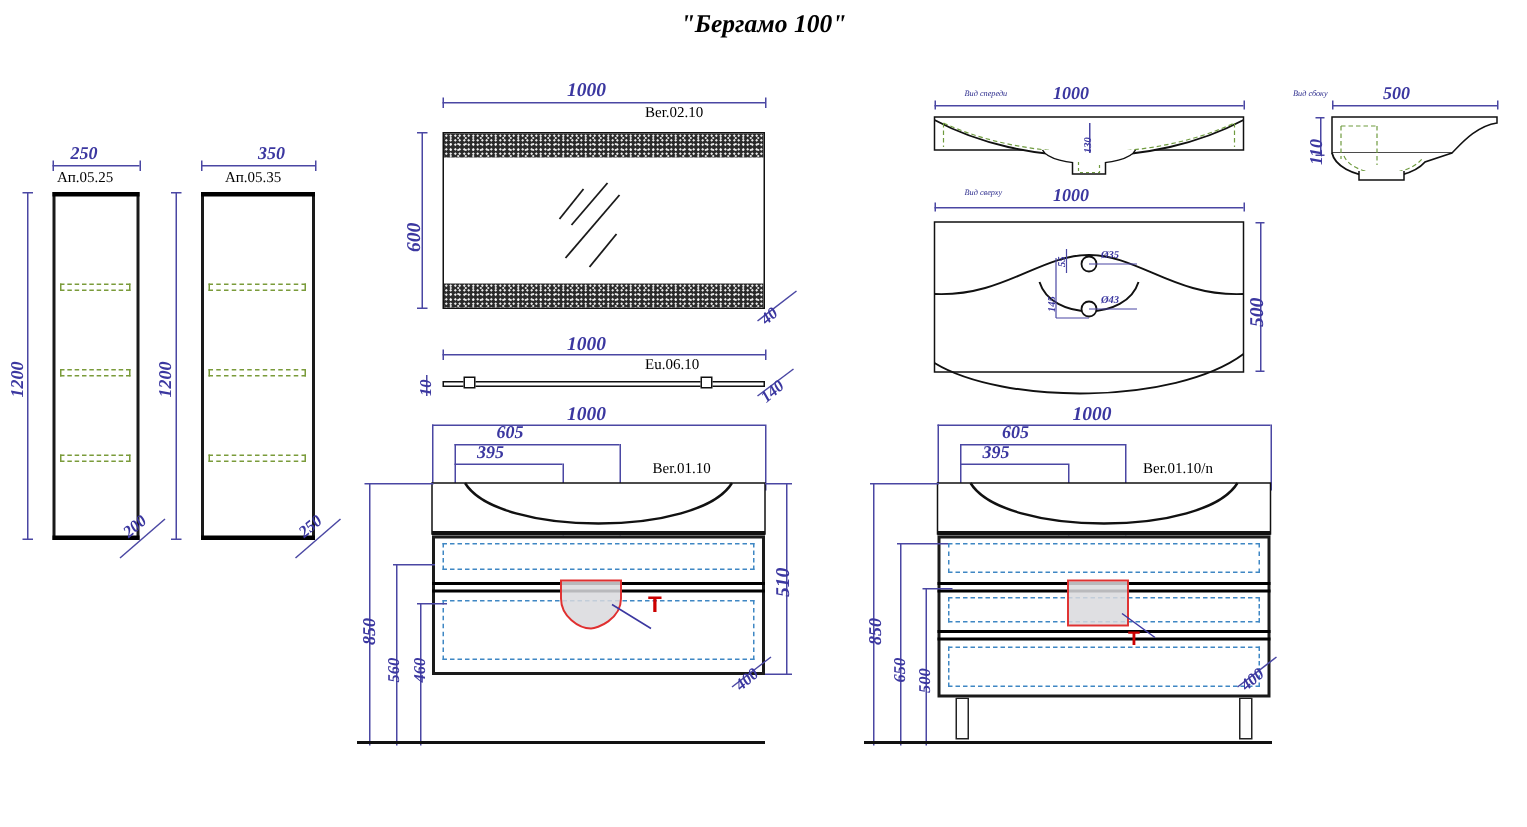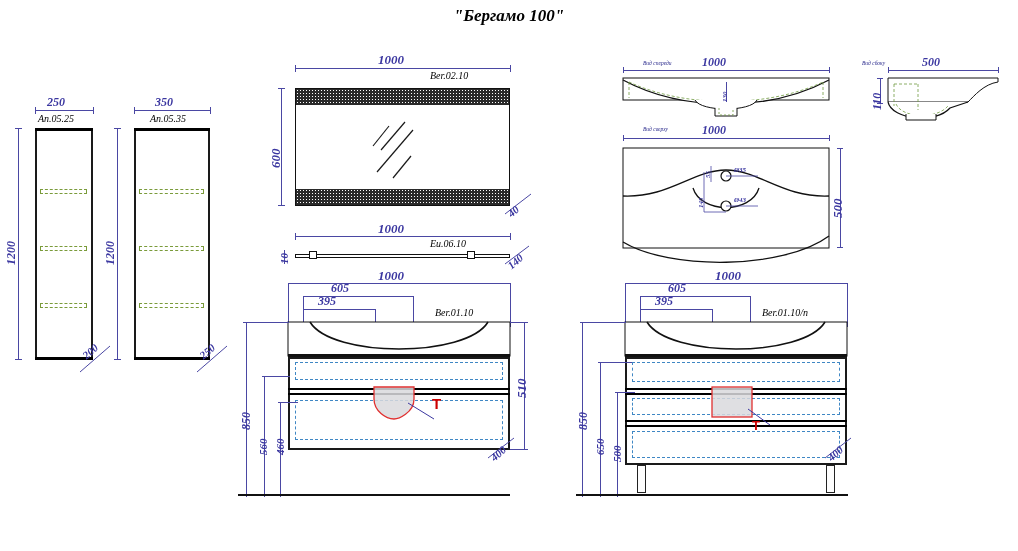--- a/index.html
+++ b/index.html
@@ -7,21 +7,21 @@
        font-family:"Liberation Sans","DejaVu Sans",sans-serif;}
   .stage{position:absolute;left:0;top:0;width:1018px;height:551px;}
 
   
   .abs{position:absolute;}
   .blk{position:absolute;background:#000;}
   .dimv{position:absolute;background:#4a47a3;width:1px;}
   .dimh{position:absolute;background:#4a47a3;height:1px;}
   .dimtxt{position:absolute;color:#3b37a0;font-style:italic;font-weight:bold;
           font-family:"Liberation Serif","DejaVu Serif",serif;white-space:nowrap;}
-  .lbl{position:absolute;color:#000;font-style:italic;white-space:nowrap;
+  .lbl{position:absolute;color:#000;white-space:nowrap;
        font-family:"Liberation Serif","DejaVu Serif",serif;}
   .vlbl{position:absolute;color:#3b37a0;font-style:italic;white-space:nowrap;
         font-family:"Liberation Serif","DejaVu Serif",serif;font-size:7px;font-weight:bold;}
 
   
   #title{position:absolute;left:0;top:6px;width:1018px;text-align:center;
          font-family:"Liberation Serif","DejaVu Serif",serif;
          font-style:italic;font-weight:bold;font-size:17px;color:#000;}
 
   
@@ -77,21 +77,21 @@
     <svg width="60" height="40" style="left:80px;top:340px;">
       <line x1="0" y1="32" x2="30" y2="6" stroke="#4a47a3" stroke-width="1"></line>
     </svg>
     <div class="dimtxt" style="left:80px;top:352px;font-size:11px;transform:rotate(-40deg);transform-origin:0 0;">200</div>
   </div>
 
   <div>
     <div class="dimh" style="left:134px;top:110px;width:76px;"></div>
     <div class="dimv" style="left:134px;top:107px;height:7px;"></div>
     <div class="dimv" style="left:210px;top:107px;height:7px;"></div>
-    <div class="dimtxt" style="left:155px;top:95px;font-size:12px;">350</div>
+    <div class="dimtxt" style="left:172px;top:95px;font-size:12px;">350</div>
     <div class="lbl" style="left:150px;top:113px;font-size:10px;">Ап.05.35</div>
 
     <div class="body-outline" style="left:134px;top:128px;width:76px;height:232px;"></div>
     <div class="blk" style="left:134px;top:128px;width:76px;height:3px;"></div>
     <div class="blk" style="left:134px;top:357px;width:76px;height:3px;"></div>
 
     <div class="shelf" style="left:139px;top:189px;width:65px;"></div>
     <div class="shelf" style="left:139px;top:246px;width:65px;"></div>
     <div class="shelf" style="left:139px;top:303px;width:65px;"></div>
 

